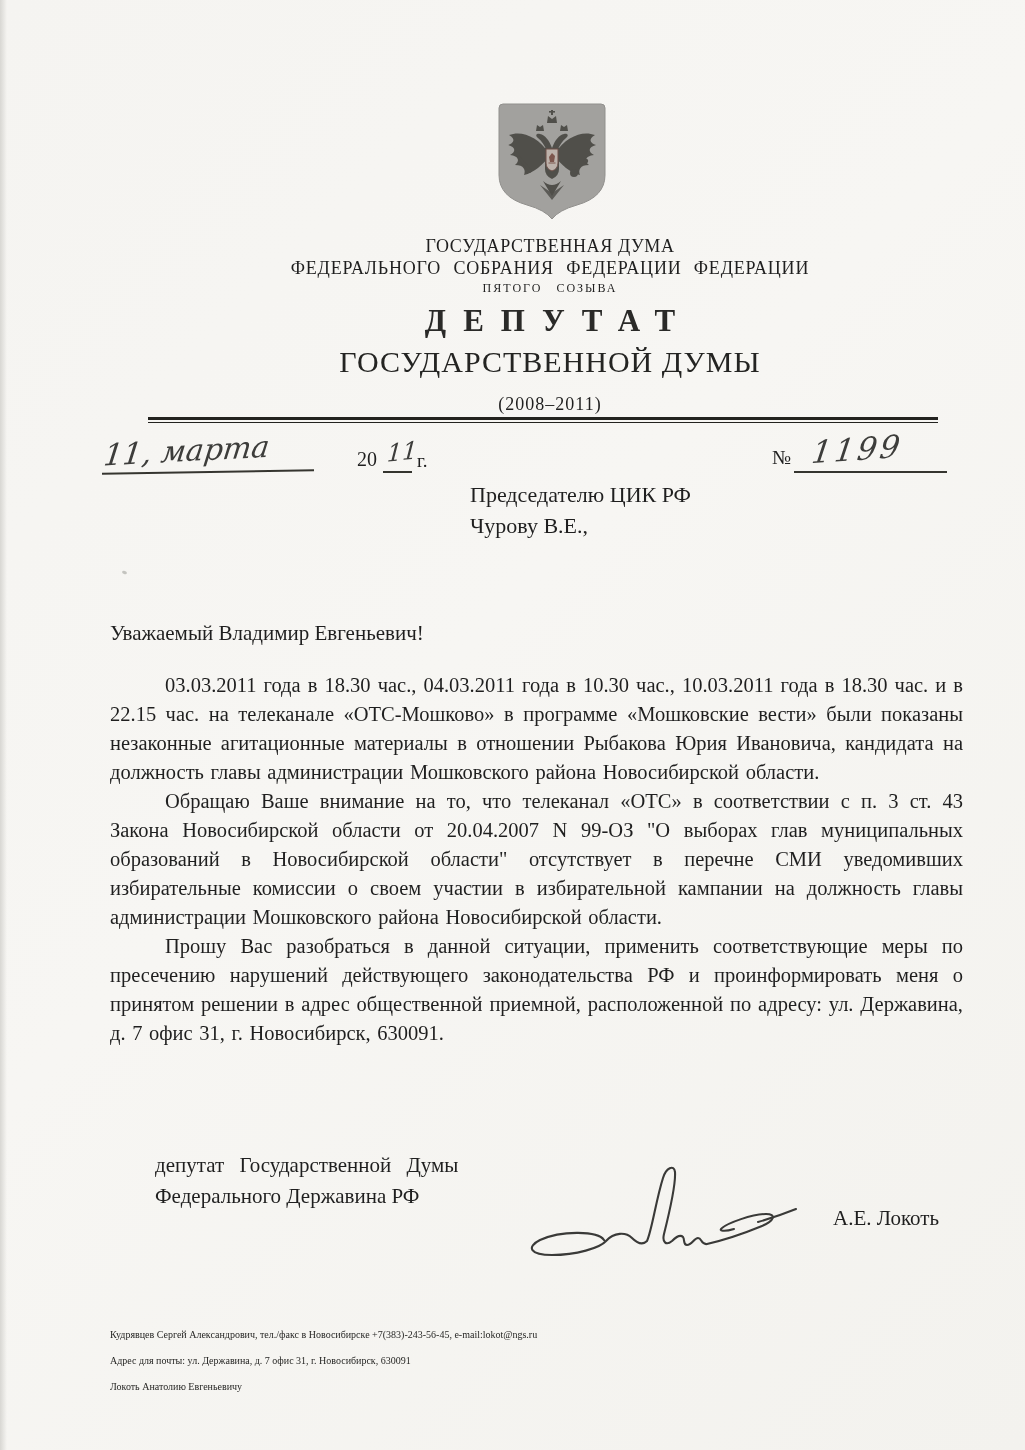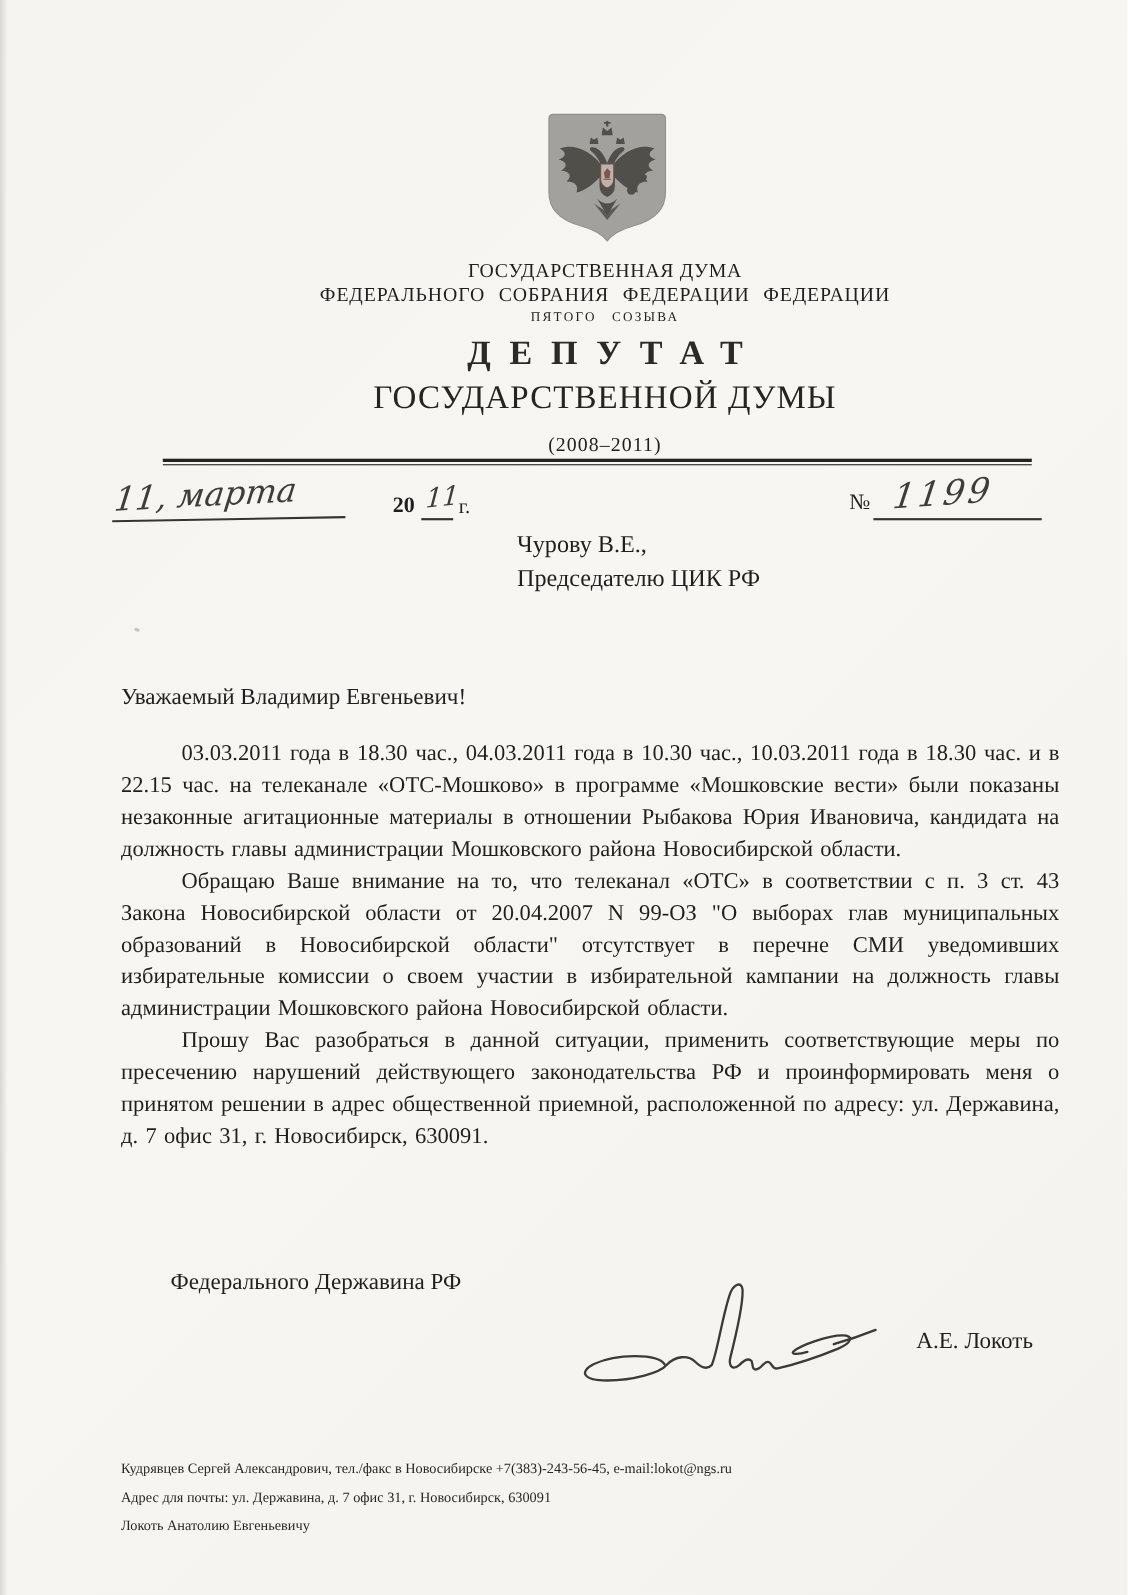--- a/index.html
+++ b/index.html
@@ -28,21 +28,21 @@
   }
   .title-sub{position:absolute;left:0;top:345px;width:100%;font-size:30px;letter-spacing:1px;color:#242422;}
   .term{position:absolute;left:0;top:394px;width:100%;font-size:18px;letter-spacing:1px;}
   .double-rule{position:absolute;left:148px;top:417px;width:790px;border-top:3px solid #23231f;}
   .double-rule .inner{margin-top:2px;border-top:1.5px solid #23231f;}
   
   .hw{font-family:"DejaVu Serif","Liberation Serif",serif;font-style:italic;color:#3d3d3b;}
   .hw-date{left:104px;top:433px;font-size:30px;transform:rotate(-3deg) skewX(-10deg);}
   .uline{background:#35352f;height:1.5px;}
   .date-uline{left:102px;top:471px;width:212px;transform:rotate(-1deg);}
-  .year-prefix{left:357px;top:448px;font-size:20px;font-weight:bold;}
+  .year-prefix{left:357px;top:448px;font-size:20px;}
   .hw-year{left:387px;top:438px;font-size:24px;transform:rotate(-6deg) skewX(-10deg);}
   .year-uline{left:383px;top:471px;width:29px;}
   .year-suffix{left:417px;top:450px;font-size:19px;}
   .num-label{left:772px;top:446px;font-size:20px;}
   .hw-number{left:812px;top:431px;font-size:31px;letter-spacing:3px;transform:rotate(-4deg) skewX(-12deg);}
   .num-uline{left:794px;top:471px;width:153px;}
   
   .addressee{left:470px;top:479px;font-size:22px;line-height:31px;}
   
   .speck{left:122px;top:571px;width:5px;height:3px;border-radius:50%;
@@ -51,21 +51,21 @@
   .salutation{left:110px;top:621px;width:853px;text-align:left;font-size:21px;}
   .body-text{left:110px;top:671px;width:853px;font-size:20.5px;line-height:29px;
     text-align:justify;}
   .body-text p{margin:0;text-indent:55px;word-spacing:1.5px;}
   
   .closing{left:155px;top:1150px;font-size:21px;line-height:31px;}
   .closing .l2{word-spacing:10px;}
   .signer{left:833px;top:1206px;font-size:21px;}
   .signature-svg{left:500px;top:1160px;}
   
-  .footer{left:110px;top:1322px;font-size:13px;line-height:26px;color:#262624;}
+  .footer{left:110px;top:1322px;font-size:10px;line-height:26px;color:#262624;}
 </style>
 </head>
 <body>
 
 <div class="page-edge"></div>
 
 <div class="abs" style="left:496px;top:101px;width:112px;height:120px;">
   <svg width="112" height="120" viewBox="0 0 112 120" xmlns="http://www.w3.org/2000/svg">
     <path d="M3 7 Q3 3 7 3 H105 Q109 3 109 7 V74 Q109 96 81 104 Q63 109 56 118 Q49 109 31 104 Q3 96 3 74 Z" fill="#a2a19e" stroke="#91908d" stroke-width="1"></path>
     <g fill="#504f4a" stroke="none">
@@ -117,35 +117,36 @@
 <div class="abs uline date-uline"></div>
 <span class="abs year-prefix">20</span>
 <span class="abs hw hw-year">11</span>
 <div class="abs uline year-uline"></div>
 <span class="abs year-suffix">г.</span>
 <span class="abs num-label">№</span>
 <span class="abs hw hw-number">1199</span>
 <div class="abs uline num-uline"></div>
 
 <div class="abs addressee">
+  <div>Председателю ЦИК РФ</div>
   <div>Чурову В.Е.,</div>
-  <div>Председателю ЦИК РФ</div>
 </div>
 
 <div class="abs speck"></div>
 
 <div class="abs salutation">Уважаемый Владимир Евгеньевич!</div>
 
 <div class="abs body-text">
   <p>03.03.2011 года в 18.30 час., 04.03.2011 года в 10.30 час., 10.03.2011 года в 18.30 час. и в 22.15 час. на телеканале «ОТС-Мошково» в программе «Мошковские вести» были показаны незаконные агитационные материалы в отношении Рыбакова Юрия Ивановича, кандидата на должность главы администрации Мошковского района Новосибирской области.</p>
   <p>Обращаю Ваше внимание на то, что телеканал «ОТС» в соответствии с п. 3 ст. 43 Закона Новосибирской области от 20.04.2007 N 99-ОЗ "О выборах глав муниципальных образований в Новосибирской области" отсутствует в перечне СМИ уведомивших избирательные комиссии о своем участии в избирательной кампании на должность главы администрации Мошковского района Новосибирской области.</p>
   <p>Прошу Вас разобраться в данной ситуации, применить соответствующие меры по пресечению нарушений действующего законодательства РФ и проинформировать меня о принятом решении в адрес общественной приемной, расположенной по адресу: ул. Державина, д. 7 офис 31, г. Новосибирск, 630091.</p>
 </div>
 
 <div class="abs closing">
+  <div class="l2">депутат Государственной Думы</div>
   <div>Федерального Державина РФ</div>
 </div>
 
 <div class="abs signature-svg">
   <svg width="300" height="120" viewBox="0 0 300 120" xmlns="http://www.w3.org/2000/svg">
     <g fill="none" stroke="#3a3a38" stroke-width="2.1" stroke-linecap="round">
       <path d="M104 80 C98 71 62 70 40 80 C26 87 30 95 52 95 C76 95 100 88 106 81
                C114 72 126 72 132 78 C137 83 142 86 147 81
                C152 70 156 40 163 18 C166 8 174 4 175 12
                C176 26 168 58 164 74 C162 82 166 86 172 81

